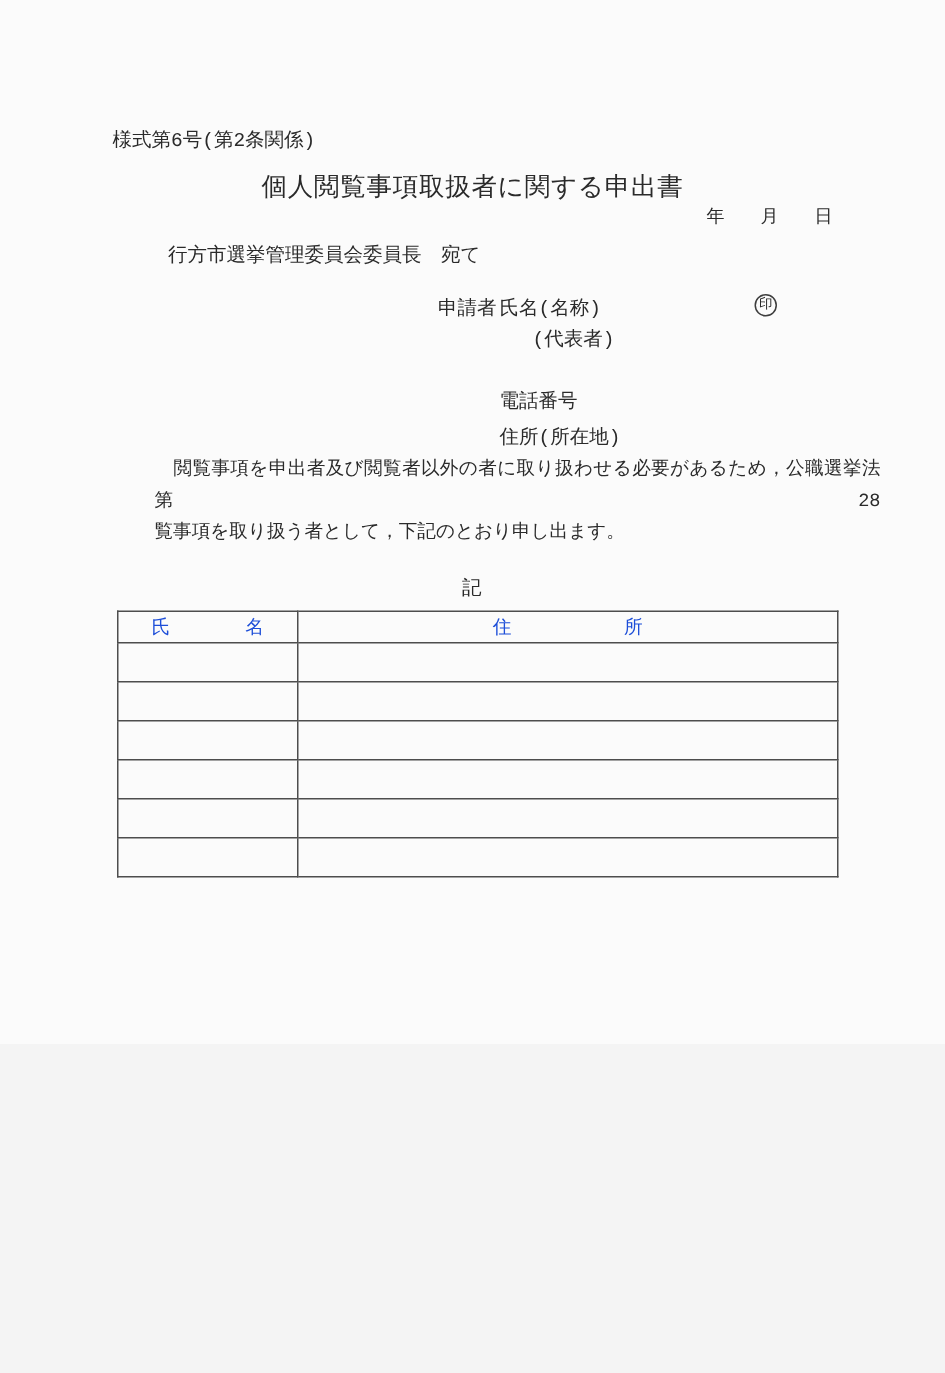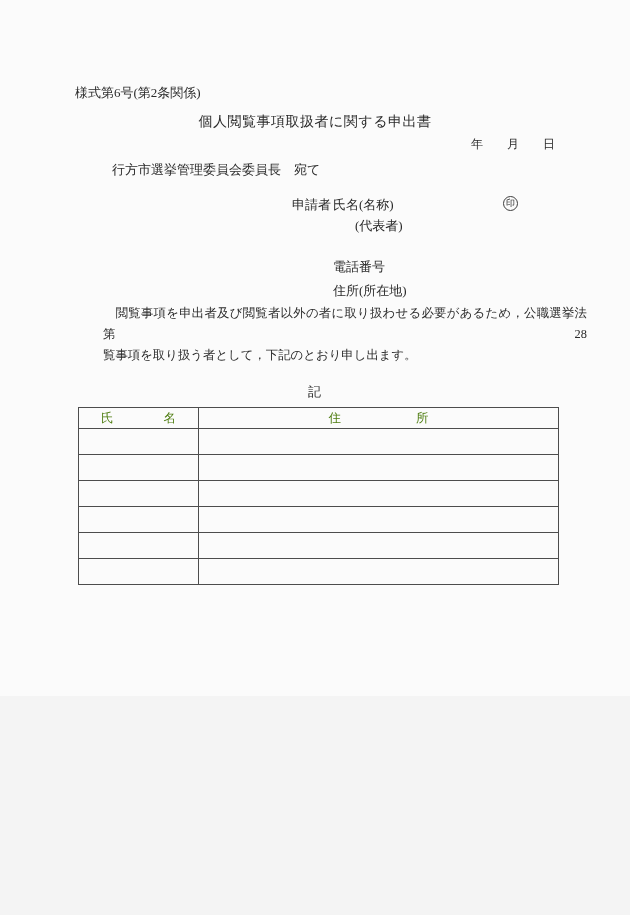--- a/index.html
+++ b/index.html
@@ -3,27 +3,27 @@
 <meta charset="utf-8">
 <style>
   html, body { margin: 0; padding: 0; background: #f4f4f4; }
   .page {
     position: relative;
     width: 630px;
     height: 696px;
     margin: 0 auto;
     background: #fbfbfb;
     color: #2a2a2a;
-    font-family: Liberation Serif, serif;
+    font-family: Liberation Mono, monospace;
     font-size: 13px;
     overflow: hidden;
   }
   .abs { position: absolute; white-space: pre; }
   .form-number   { left: 75px;  top: 84px; }
-  .doc-title     { left: 0; right: 0; top: 113px; text-align: center; font-size: 14px; letter-spacing: 0.5px; }
+  .doc-title     { left: 0; right: 0; top: 113px; text-align: center; font-size: 17px; letter-spacing: 0.5px; }
   .date-line     { right: 75px; top: 136px; font-size: 12px; }
   .addressee     { left: 112px; top: 161px; }
   .applicant-label { left: 292px; top: 196px; }
   .name-line     { left: 333px; top: 196px; }
   .seal {
     position: absolute; left: 503px; top: 196px;
     width: 13px; height: 13px;
     border: 1px solid #3d3d3d; border-radius: 50%;
     display: flex; align-items: center; justify-content: center;
     font-size: 9px; line-height: 1; color: #2a2a2a;
@@ -34,21 +34,21 @@
   .body-par {
     position: absolute; left: 75px; top: 303px; width: 484px;
     font-size: 12.4px; line-height: 21px; margin-left: 28px;
   }
   .body-line { white-space: pre-wrap; }
   .body-line.fill { text-align: justify; text-align-last: justify; }
   .record-heading { left: 0; right: 0; top: 383px; text-align: center; letter-spacing: 1px; }
   table.handler-table {
     position: absolute; left: 78px; top: 407px; width: 478px;
     border-collapse: collapse; table-layout: fixed;
-    font-size: 12.5px; color: #4d7c0f;
+    font-size: 12.5px; color: #1d4ed8;
   }
   .handler-table th, .handler-table td { border: 1px solid #4d4d4d; padding: 0; }
   .handler-table th { height: 20px; font-weight: normal; text-align: center; white-space: pre; }
   .handler-table td { height: 25px; }
   .handler-table .col-name { width: 119px; }
   .handler-table .col-addr { width: 359px; }
 </style>
 </head>
 <body>
 

